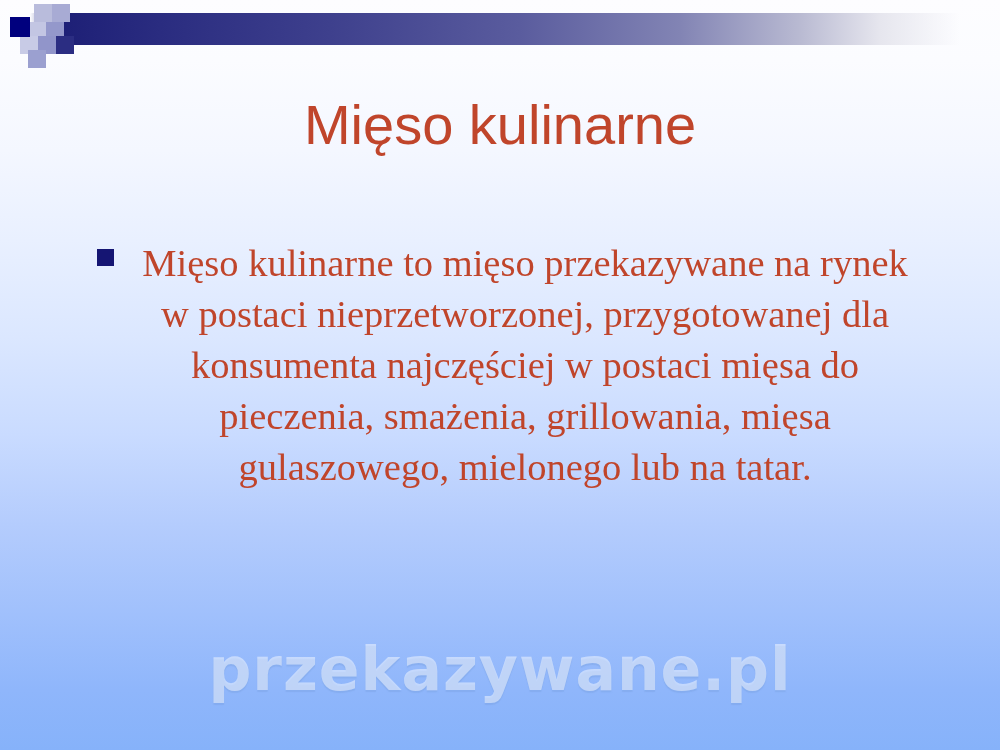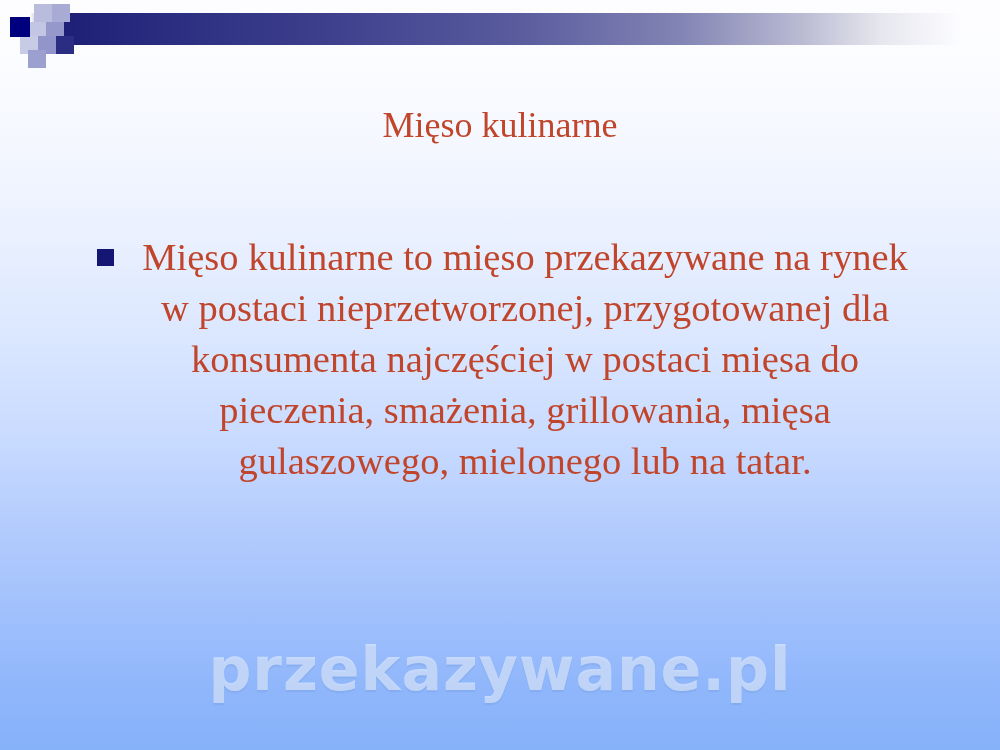--- a/index.html
+++ b/index.html
@@ -55,22 +55,22 @@
     position: absolute;
   }
 
   
   #title {
     position: absolute;
     left: 0;
     top: 92px;
     width: 1000px;
     text-align: center;
-    font-family: Liberation Serif, serif;
-    font-size: 36px;
+    font-family: Liberation Sans, sans-serif;
+    font-size: 56px;
     line-height: 66px;
     color: #c0452b;
     letter-spacing: 0px;
     white-space: nowrap;
   }
 
   
   #body-block {
     position: absolute;
     left: 88px;
@@ -79,21 +79,21 @@
   }
   #bullet-square {
     position: absolute;
     left: 9px;
     top: 17px;
     width: 17px;
     height: 17px;
     background: #151573;
   }
   #body-text {
-    margin: 0;
+    margin: 6px;
     padding: 0 6px 0 44px;
     text-align: center;
     font-family: "Liberation Serif", serif;
     font-size: 38.5px;
     line-height: 51px;
     color: #c0452b;
   }
 
   
   #watermark {

